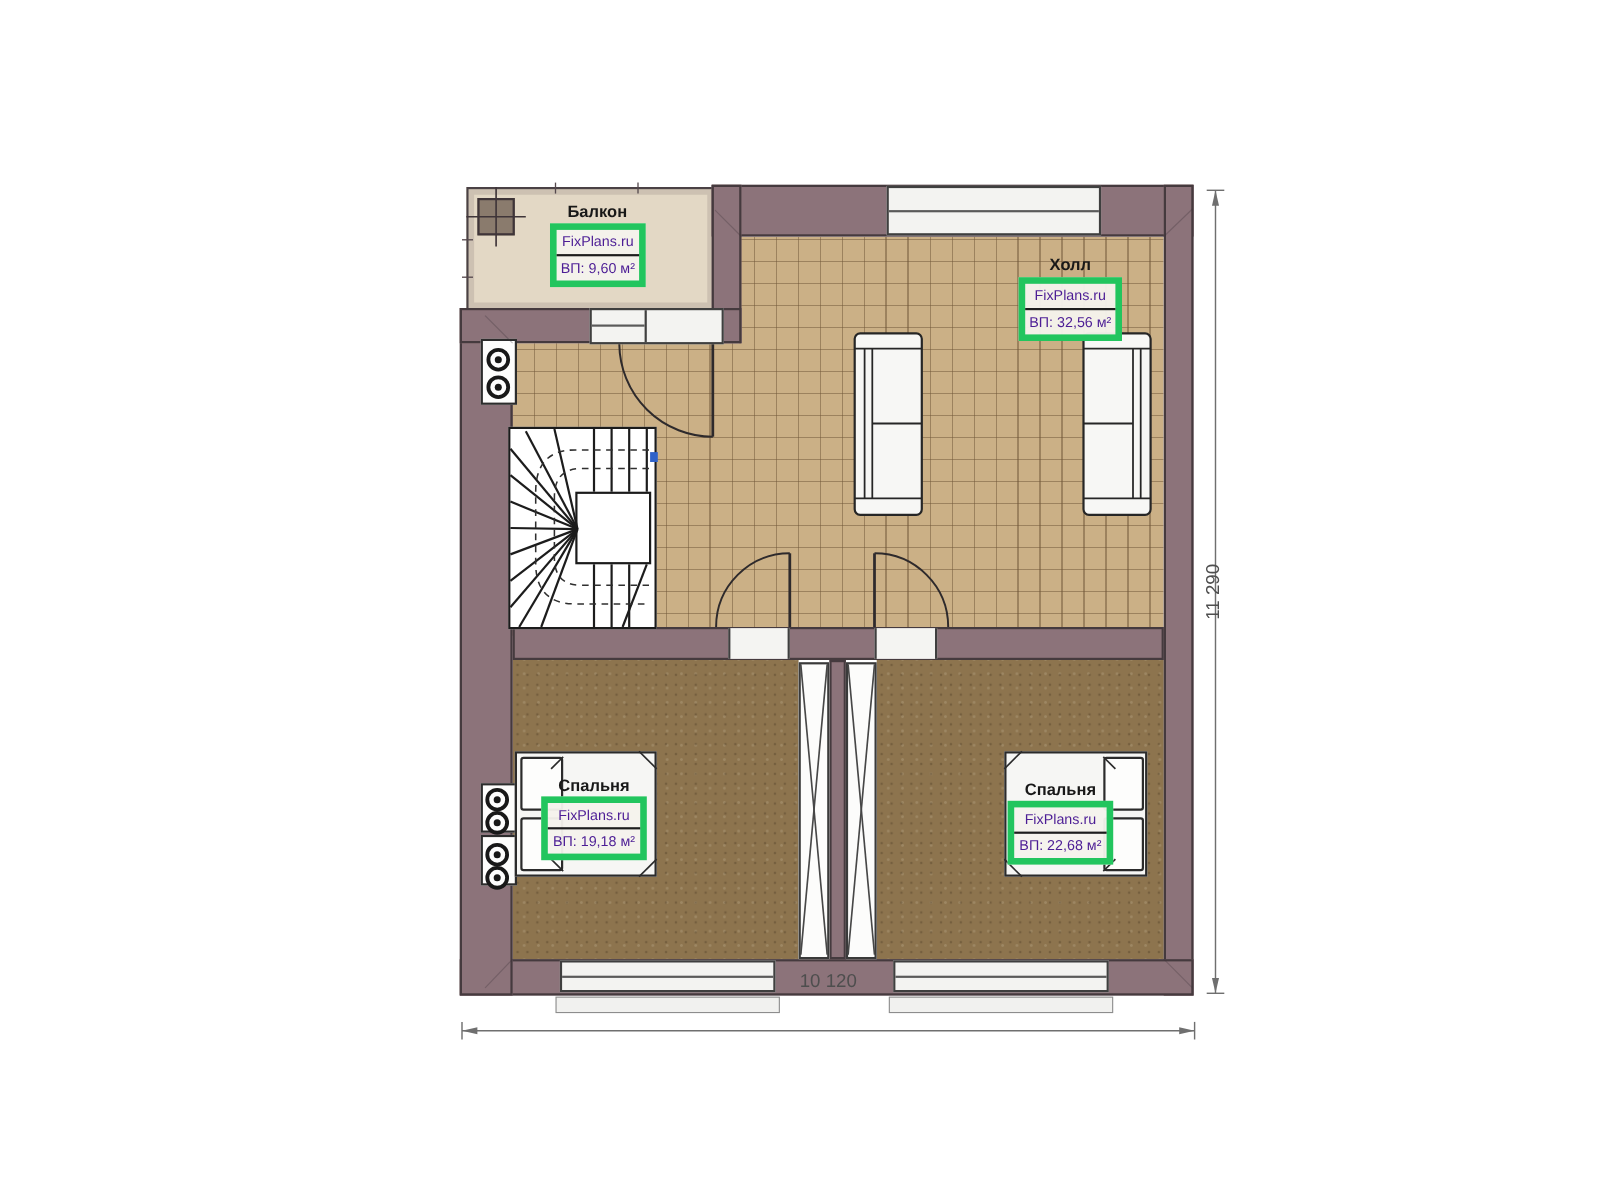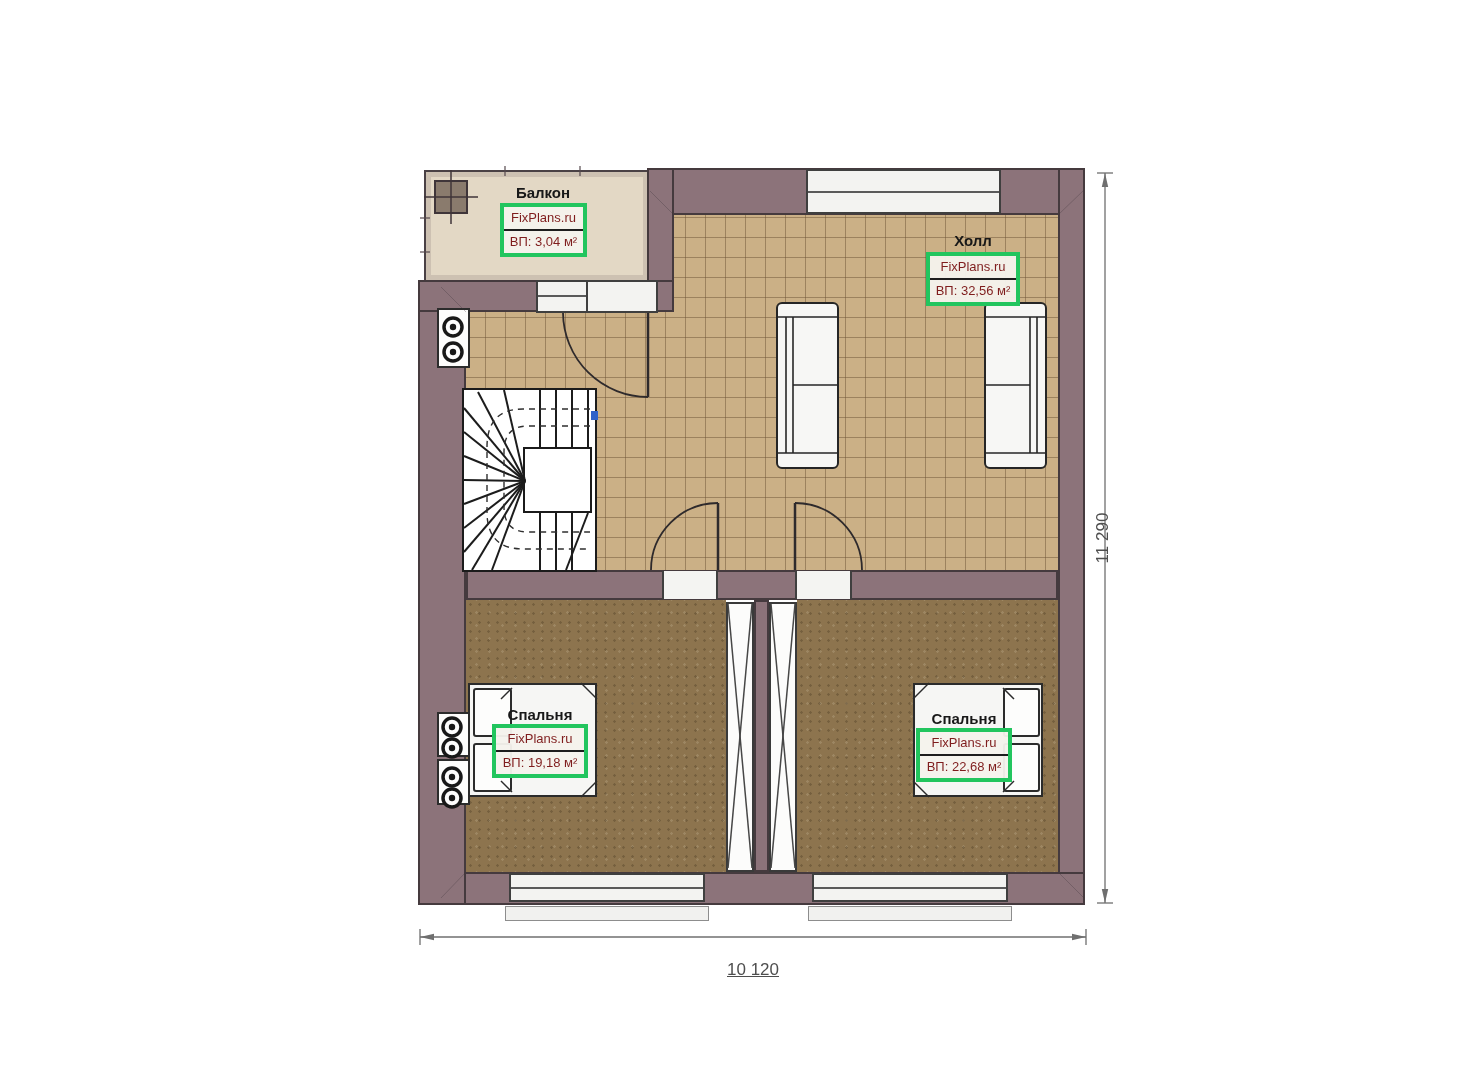--- a/index.html
+++ b/index.html
@@ -24,22 +24,22 @@
       repeating-linear-gradient(0deg, rgba(110,85,55,.5) 0 1px, transparent 1px 20px),
       repeating-linear-gradient(90deg, rgba(110,85,55,.5) 0 1px, transparent 1px 20px);}
   .bedfloor{background-color:#8d744e;
     background-image:
       radial-gradient(rgba(56,42,24,.28) 1px, transparent 1.5px),
       radial-gradient(rgba(255,246,226,.14) 1px, transparent 1.5px);
     background-size:9px 9px,13px 13px;background-position:0 0,4px 6px;}
   .balcfloor{background:#e3d8c5;border:2px solid #4a4145;box-sizing:border-box;
     box-shadow:inset 0 0 0 5px rgba(70,60,64,.14);}
   .lbl-title{font-weight:bold;font-size:15px;color:#181818;text-align:center;z-index:9;}
-  .lbl-box{background:rgba(245,242,236,.96);border:4px solid #22c55e;box-sizing:border-box;
-    text-align:center;font-size:13px;color:#7f1d1d;z-index:9;}
+  .lbl-box{background:rgba(245,242,236,.96);border:6px solid #22c55e;box-sizing:border-box;
+    text-align:center;font-size:13px;color:#4c1d95;z-index:9;}
   .lbl-box .row{height:22px;line-height:22px;overflow:hidden;}
   .lbl-box .row + .row{border-top:2px solid #1d1d1d;}
   .dim{font-size:17px;color:#4e4e4e;text-align:center;z-index:9;}
   .dim-v{transform:rotate(-90deg);transform-origin:center center;}
   svg.overlay{position:absolute;left:0;top:0;z-index:8;pointer-events:none;}
 </style>
 </head>
 <body>
 
 <div id="canvas">
@@ -221,37 +221,37 @@
       <line x1="1097" y1="173" x2="1113" y2="173" stroke="#6f6f6f" stroke-width="1.3"></line>
       <line x1="1097" y1="903" x2="1113" y2="903" stroke="#6f6f6f" stroke-width="1.3"></line>
       <polygon points="1105,173 1101.8,187 1108.2,187" fill="#6f6f6f"></polygon>
       <polygon points="1105,903 1101.8,889 1108.2,889" fill="#6f6f6f"></polygon>
     </g>
   </svg>
 
   <div class="abs lbl-title" style="left:493px;top:184px;width:100px;">Балкон</div>
   <div class="abs lbl-box" style="left:500px;top:203px;width:87px;">
     <div class="row">FixPlans.ru</div>
-    <div class="row">ВП: 3,04 м²</div>
+    <div class="row">ВП: 9,60 м²</div>
   </div>
 
   <div class="abs lbl-title" style="left:923px;top:232px;width:100px;">Холл</div>
   <div class="abs lbl-box" style="left:926px;top:252px;width:94px;">
     <div class="row">FixPlans.ru</div>
     <div class="row">ВП: 32,56 м²</div>
   </div>
 
   <div class="abs lbl-title" style="left:490px;top:706px;width:100px;">Спальня</div>
   <div class="abs lbl-box" style="left:492px;top:724px;width:96px;">
     <div class="row">FixPlans.ru</div>
     <div class="row">ВП: 19,18 м²</div>
   </div>
 
   <div class="abs lbl-title" style="left:914px;top:710px;width:100px;">Спальня</div>
   <div class="abs lbl-box" style="left:916px;top:728px;width:96px;">
     <div class="row">FixPlans.ru</div>
     <div class="row">ВП: 22,68 м²</div>
   </div>
 
-  <div class="abs dim" style="left:700px;top:960px;width:106px;text-decoration:underline;">10 120</div>
+  <div class="abs dim" style="left:700px;top:882px;width:106px;">10 120</div>
   <div class="abs dim dim-v" style="left:1068px;top:528px;width:70px;height:20px;">11 290</div>
 
 </div>
 
 </body></html>

